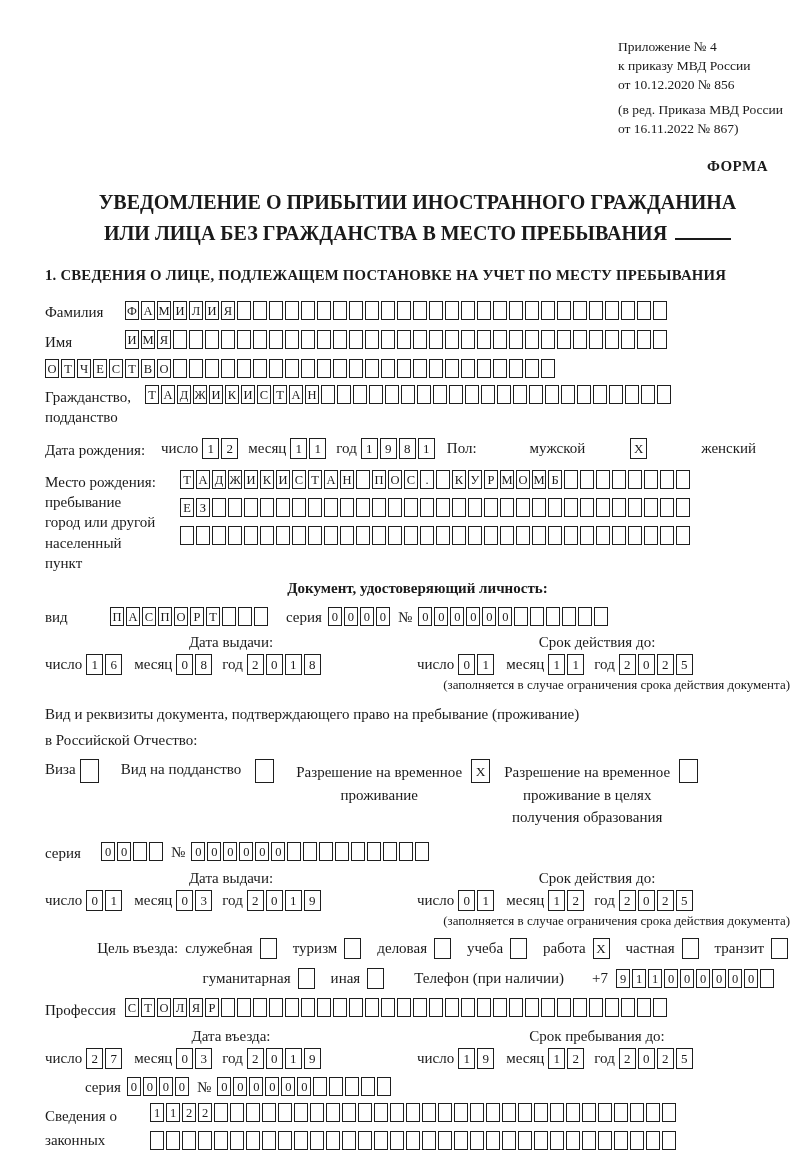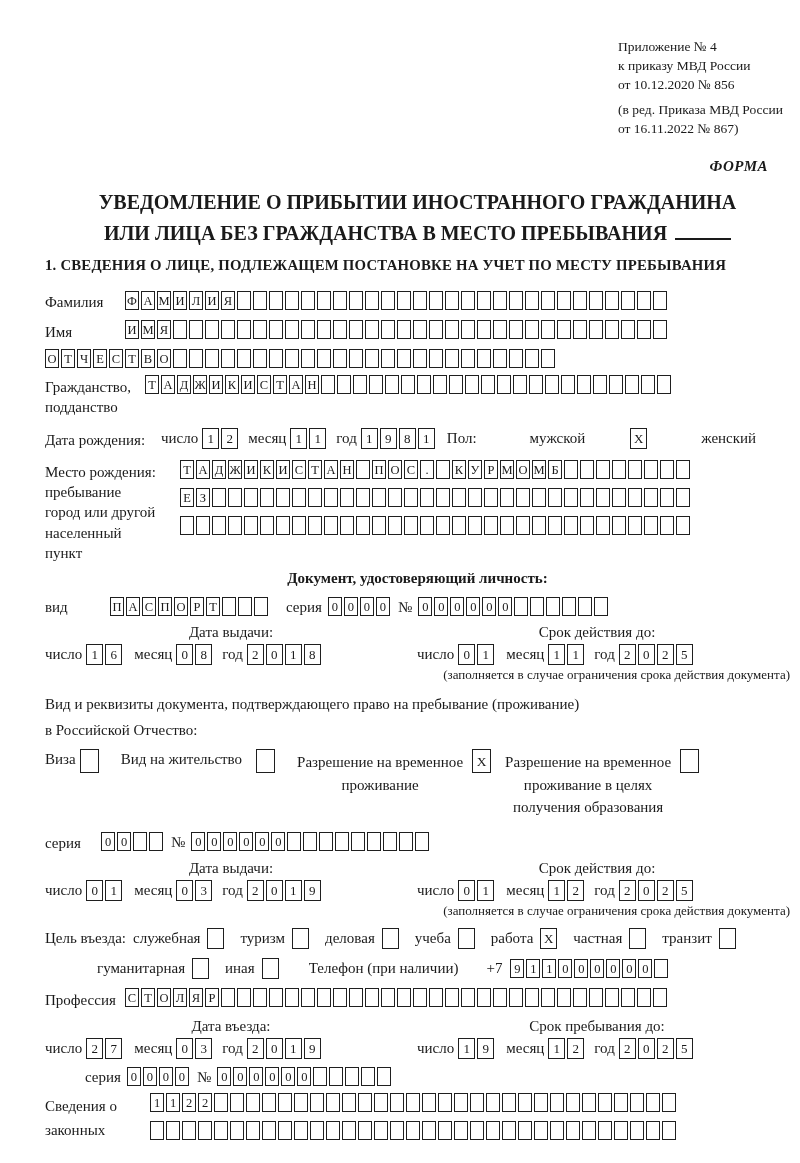--- a/index.html
+++ b/index.html
@@ -8,25 +8,25 @@
     width: 800px; height: 1163px;
     background: #ffffff; color: #1a1a1a;
     font-family: "Liberation Serif", "DejaVu Serif", serif;
     font-size: 15px;
     padding: 38px 10px 0 45px;
     overflow: hidden;
   }
   
   .appendix { margin-left: 573px; font-size: 13.5px; line-height: 1.4; }
   .appendix .grp2 { margin-top: 6px; }
-  .forma { text-align: right; padding-right: 22px; font-weight: bold; font-size: 15px; letter-spacing: .5px; margin: 20px 0 12px; font-style: italic; }
+  .forma { text-align: right; padding-right: 22px; font-weight: bold; font-size: 15px; letter-spacing: .5px; margin: 20px 0 12px; }
   
   .title { text-align: center; font-weight: bold; font-size: 20px; line-height: 1.55; margin: 6px 0 2px; }
   .blankline { display:inline-block; width: 56px; border-bottom: 2px solid #1a1a1a; height: 12px; margin-left: 8px; }
-  .sec-heading { font-weight: bold; font-size: 14.8px; margin: 8px 0 16px; letter-spacing: .2px; }
+  .sec-heading { font-weight: bold; font-size: 14.8px; margin: 18px 0 16px; letter-spacing: .2px; }
   
   .frow { display: flex; align-items: flex-start; margin-bottom: 7px; }
   .flabel { flex: none; line-height: 1.35; padding-top: 2px; }
   .w80  { width: 80px; }
   .w100 { width: 100px; }
   .w115 { width: 116px; }
   .boxes { display: inline-block; white-space: nowrap; flex: none; }
   .cell {
     display: inline-block; width: 14px; height: 19px;
     border: 1.5px solid #1f1f1f; margin-right: 2px;
@@ -46,21 +46,21 @@
   .dg { display: flex; align-items: center; }
   .dg .dlabel { margin-right: 4px; }
   .fillnote { text-align: right; font-size: 13px; margin: 1px 0 9px; width: 745px; }
   
   .opts { display: flex; align-items: flex-start; margin: 4px 0 12px; }
   .opt { display: flex; align-items: flex-start; }
   .opt .olabel { padding-top: 4px; }
   .opt .olabel.centered { text-align: center; line-height: 1.5; }
   .opt .boxes { margin-left: 9px; margin-top: 2px; }
   
-  .purp { display: flex; align-items: center; margin-bottom: 9px; }
+  .purp { display: flex; align-items: center; margin-bottom: 9px; justify-content: flex-end; }
   .purp .plabel { margin-right: 7px; }
   .purp .boxes { margin-right: 14px; }
   .indent50 { margin-left: 52px; }
   .phone-label { margin: 0 10px 0 14px; }
 </style>
 </head>
 <body>
 
 <div class="appendix">
   <div>Приложение № 4</div>
@@ -179,21 +179,21 @@
   <div>Вид и реквизиты документа, подтверждающего право на пребывание (проживание)</div>
   <div>в Российской Отчество:</div>
 </div>
 
 <div class="opts">
   <div class="opt">
     <span class="olabel">Виза</span>
     <span class="boxes cbL" style="margin-left:4px;"><span class="cell"></span></span>
   </div>
   <div class="opt" style="margin-left:22px;">
-    <span class="olabel">Вид на жительство</span>
+    <span class="olabel">Вид на подданство</span>
     <span class="boxes cbL" style="margin-left:14px;"><span class="cell"></span></span>
   </div>
   <div class="opt" style="margin-left:22px;">
     <span class="olabel centered">
       <span>Разрешение на временное</span><br>
       <span>проживание</span>
     </span>
     <span class="boxes cbL"><span class="cell">X</span></span>
   </div>
   <div class="opt" style="margin-left:14px;">

